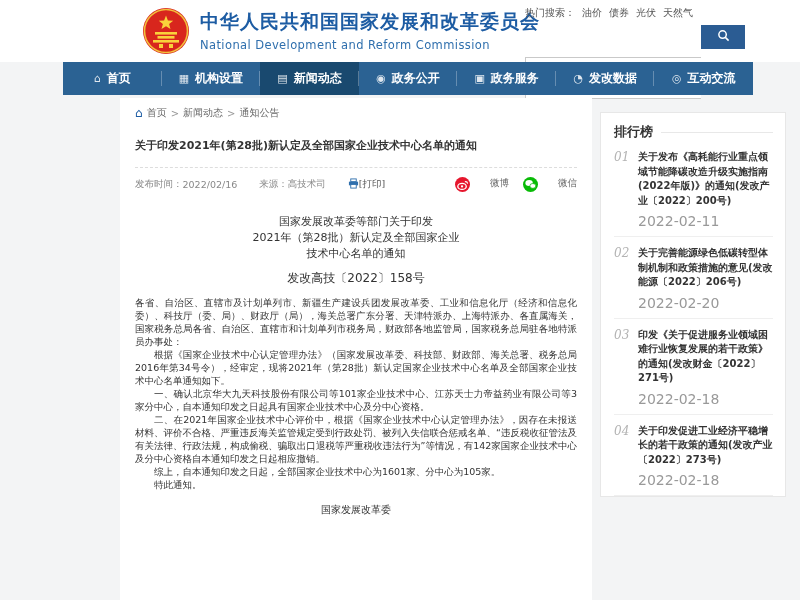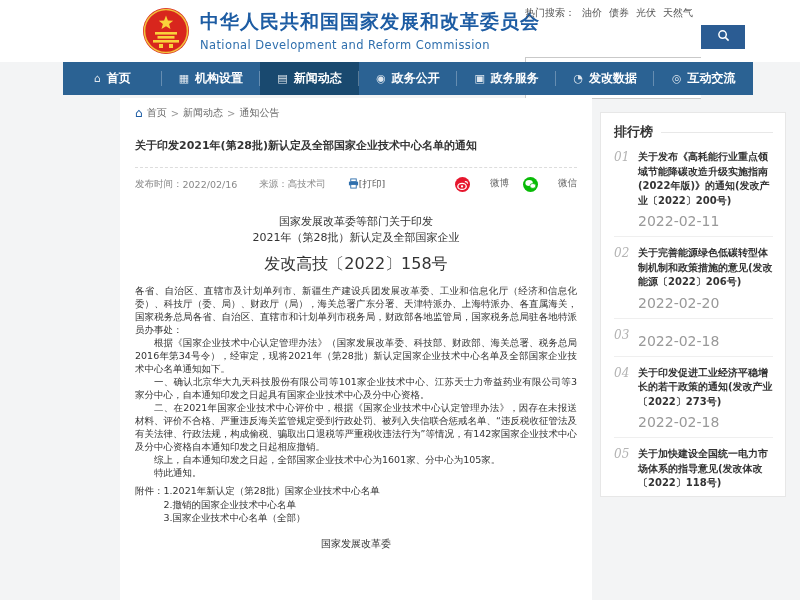--- a/index.html
+++ b/index.html
@@ -49,21 +49,21 @@
   .meta-item.print{color:#555;cursor:pointer;}
   .share{margin-left:auto;display:flex;align-items:center;gap:14px;}
   .share-item{display:flex;align-items:flex-start;gap:20px;color:#666;cursor:pointer;}
   .ico{width:15px;height:15px;border-radius:50%;display:flex;align-items:center;
       justify-content:center;}
   .ico.weibo{background:#e6162d;}
   .ico.wechat{background:#09bb07;}
 
   .doc-title{margin-top:22px;text-align:center;}
   .doc-title-line{font-size:11px;font-weight:normal;line-height:16px;color:#333;}
-  .doc-number{margin-top:8px;text-align:center;font-size:16px;color:#333;}
+  .doc-number{margin-top:8px;text-align:center;font-size:12px;color:#333;}
   .doc-body{margin-top:9px;font-size:9.5px;line-height:13px;text-align:justify;color:#333;}
   .doc-p{margin:0;}
   .doc-p.indent{text-indent:2em;}
   .attachments{margin-top:5px;font-size:9.5px;line-height:13.5px;display:flex;}
   .att-label{white-space:nowrap;}
   .att-item{white-space:nowrap;}
   .signature{margin-top:12px;text-align:center;font-size:10px;line-height:14px;color:#333;}
 
   
   .sidebar-card{position:absolute;left:600px;top:112px;width:186px;height:385px;
@@ -203,40 +203,32 @@
           <span>微信</span>
         </span>
       </span>
     </div>
 
     <div class="doc">
       <div class="doc-title">
 
       <div class="doc-title-line">国家发展改革委等部门关于印发</div>
           <div class="doc-title-line">2021年（第28批）新认定及全部国家企业</div>
+          <div class="doc-title-line">技术中心名单的通知</div>
         </div>
       <div class="doc-number">发改高技〔2022〕158号</div>
       <div class="doc-body">
 
       <p class="doc-p">各省、自治区、直辖市及计划单列市、新疆生产建设兵团发展改革委、工业和信息化厅（经济和信息化委）、科技厅（委、局）、财政厅（局），海关总署广东分署、天津特派办、上海特派办、各直属海关，国家税务总局各省、自治区、直辖市和计划单列市税务局，财政部各地监管局，国家税务总局驻各地特派员办事处：</p>
           <p class="doc-p indent">根据《国家企业技术中心认定管理办法》（国家发展改革委、科技部、财政部、海关总署、税务总局2016年第34号令），经审定，现将2021年（第28批）新认定国家企业技术中心名单及全部国家企业技术中心名单通知如下。</p>
           <p class="doc-p indent">一、确认北京华大九天科技股份有限公司等101家企业技术中心、江苏天士力帝益药业有限公司等3家分中心，自本通知印发之日起具有国家企业技术中心及分中心资格。</p>
           <p class="doc-p indent">二、在2021年国家企业技术中心评价中，根据《国家企业技术中心认定管理办法》，因存在未报送材料、评价不合格、严重违反海关监管规定受到行政处罚、被列入失信联合惩戒名单、“违反税收征管法及有关法律、行政法规，构成偷税、骗取出口退税等严重税收违法行为”等情况，有142家国家企业技术中心及分中心资格自本通知印发之日起相应撤销。</p>
           <p class="doc-p indent">综上，自本通知印发之日起，全部国家企业技术中心为1601家、分中心为105家。</p>
           <p class="doc-p indent">特此通知。</p>
         </div>
-      <div class="attachments">
-        <span class="att-label">附件：</span>
-        <div class="att-list">
-
-        <div class="att-item">1.2021年新认定（第28批）国家企业技术中心名单</div>
-            <div class="att-item">2.撤销的国家企业技术中心名单</div>
-            <div class="att-item">3.国家企业技术中心名单（全部）</div>
-          </div>
-      </div>
       <div class="signature">
         <div>
 
         <div class="sig-line">国家发展改革委</div>
           </div>
 
       </div>
     </div>
   </section>
 
@@ -257,20 +249,21 @@
         <div class="sb-item">
           <span class="sb-rank">02</span>
           <div class="sb-body">
             <div class="sb-item-title">关于完善能源绿色低碳转型体制机制和政策措施的意见(发改能源〔2022〕206号)</div>
             <div class="sb-item-date">2022-02-20</div>
           </div>
         </div>
         <div class="sb-item">
           <span class="sb-rank">03</span>
           <div class="sb-body">
+            <div class="sb-item-title">印发《关于促进服务业领域困难行业恢复发展的若干政策》的通知(发改财金〔2022〕271号)</div>
             <div class="sb-item-date">2022-02-18</div>
           </div>
         </div>
         <div class="sb-item">
           <span class="sb-rank">04</span>
           <div class="sb-body">
             <div class="sb-item-title">关于印发促进工业经济平稳增长的若干政策的通知(发改产业〔2022〕273号)</div>
             <div class="sb-item-date">2022-02-18</div>
           </div>
         </div>

